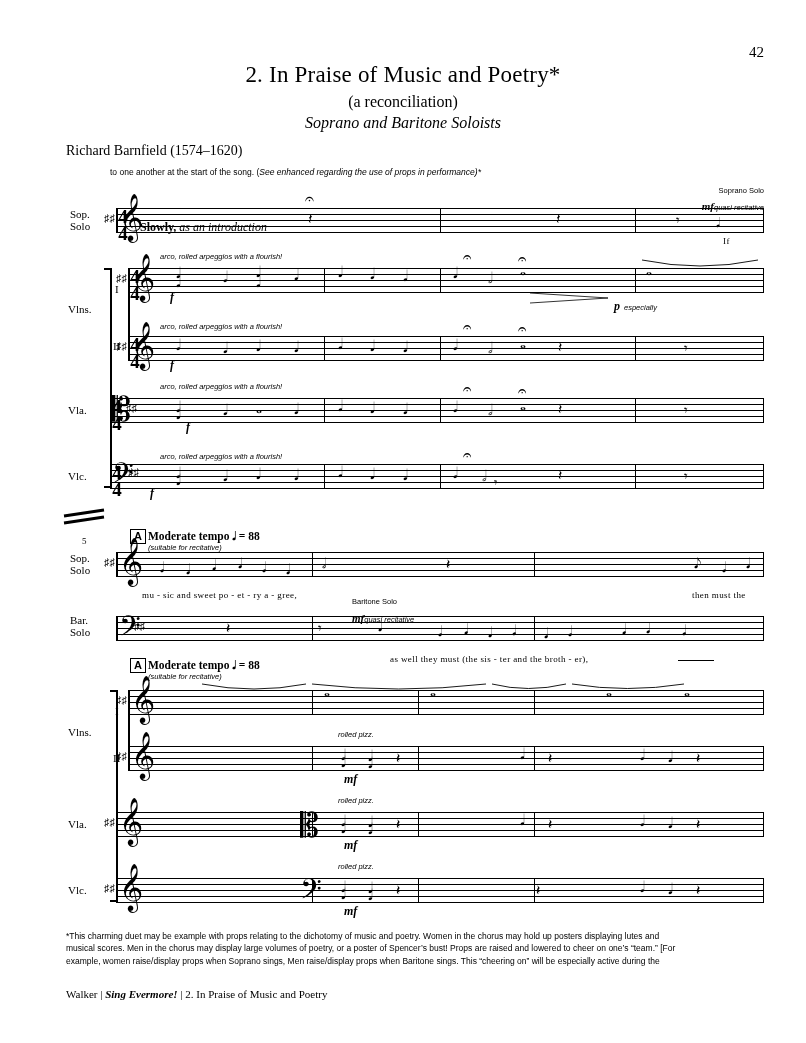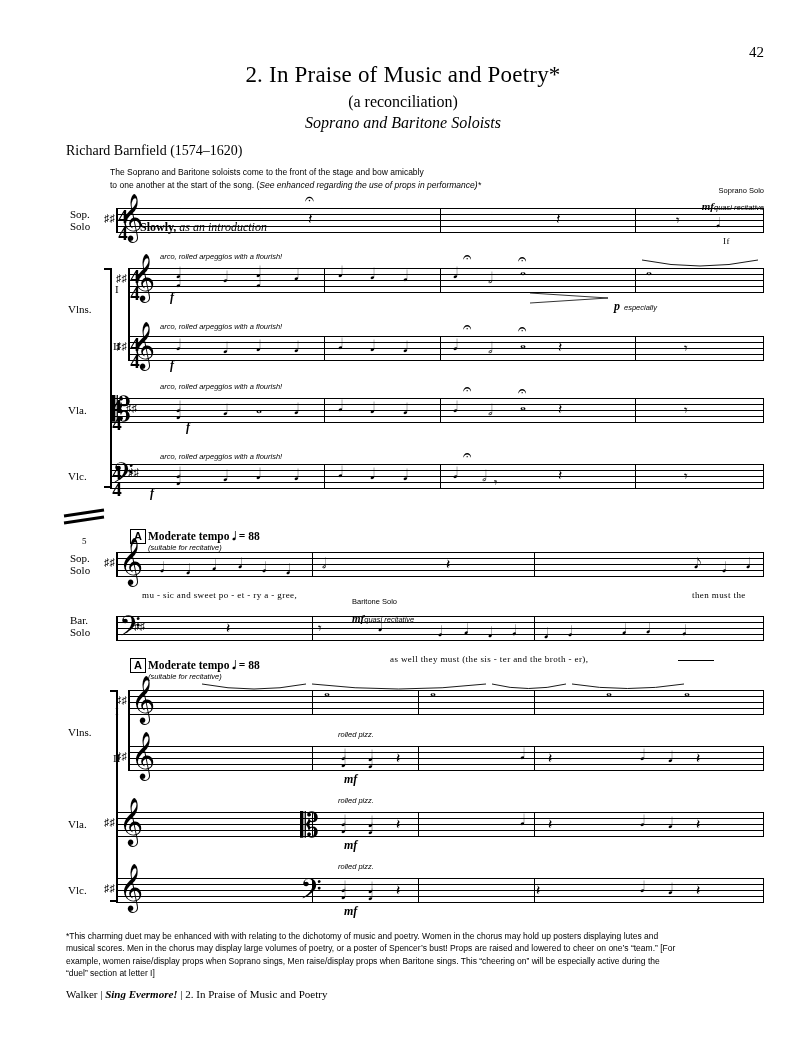--- a/index.html
+++ b/index.html
@@ -93,21 +93,20 @@
 <div class="page">
 
   <div class="page-number">42</div>
 
   <div class="title">2. In Praise of Music and Poetry*</div>
   <div class="subtitle">(a reconciliation)</div>
   <div class="soloists">Soprano and Baritone Soloists</div>
   <div class="poet">Richard Barnfield (1574–1620)</div>
 
   <div class="stage-note">
-    <div>The Soprano and Baritone soloists come to the front of the stage and bow amicably</div>
     <div><span>to one another at the start of the song. (</span><i>See enhanced regarding the use of props in performance)*</i></div>
   </div>
 
   <div class="txt" style="left:140px; top:192px; font-size:12px;margin-top:28px;">
     <span class="bd">Slowly,</span> <span class="it">as an introduction</span>
   </div>
 
   <div class="txt" style="left:70px; top:208px; font-size:11px;">Sop.</div>
   <div class="txt" style="left:70px; top:220px; font-size:11px;">Solo</div>
   <div class="txt tiny" style="right:42px; top:186px; text-align:right;">Soprano Solo</div>
@@ -482,23 +481,22 @@
   </div>
   <div class="txt" style="left:104px; top:882px; font-size:11px;">♯♯</div>
   <div class="txt dyn" style="left:344px; top:904px;">mf</div>
 
   <div class="thickbar" style="left:128px; top:690px; height:80px;"></div>
   <div class="thickbar" style="left:116px; top:690px; height:212px;"></div>
   <div style="position:absolute; left:110px; top:690px; width:7px; height:2px; background:#000;"></div>
   <div style="position:absolute; left:110px; top:900px; width:7px; height:2px; background:#000;"></div>
 
   <div class="footnote">
-    <div>*This charming duet may be enhanced with with relating to the dichotomy of music and poetry. Women in the chorus may hold up posters displaying lutes and</div>
+    <div>*This charming duet may be example with props relating to the dichotomy of music and poetry. Women in the chorus may hold up posters displaying lutes and</div>
     <div>musical scores. Men in the chorus may display large volumes of poetry, or a poster of Spencer’s bust! Props are raised and lowered to cheer on one’s “team.” [For</div>
     <div>example, women raise/display props when Soprano sings, Men raise/display props when Baritone sings. This “cheering on” will be especially active during the</div>
-    <div>“duel” section at letter I]</div>
   </div>
 
   <div class="footer">
     <span>Walker | </span><i>Sing Evermore!</i><span> | 2. In Praise of Music and Poetry</span>
   </div>
 
 </div>
 
 </body></html>

